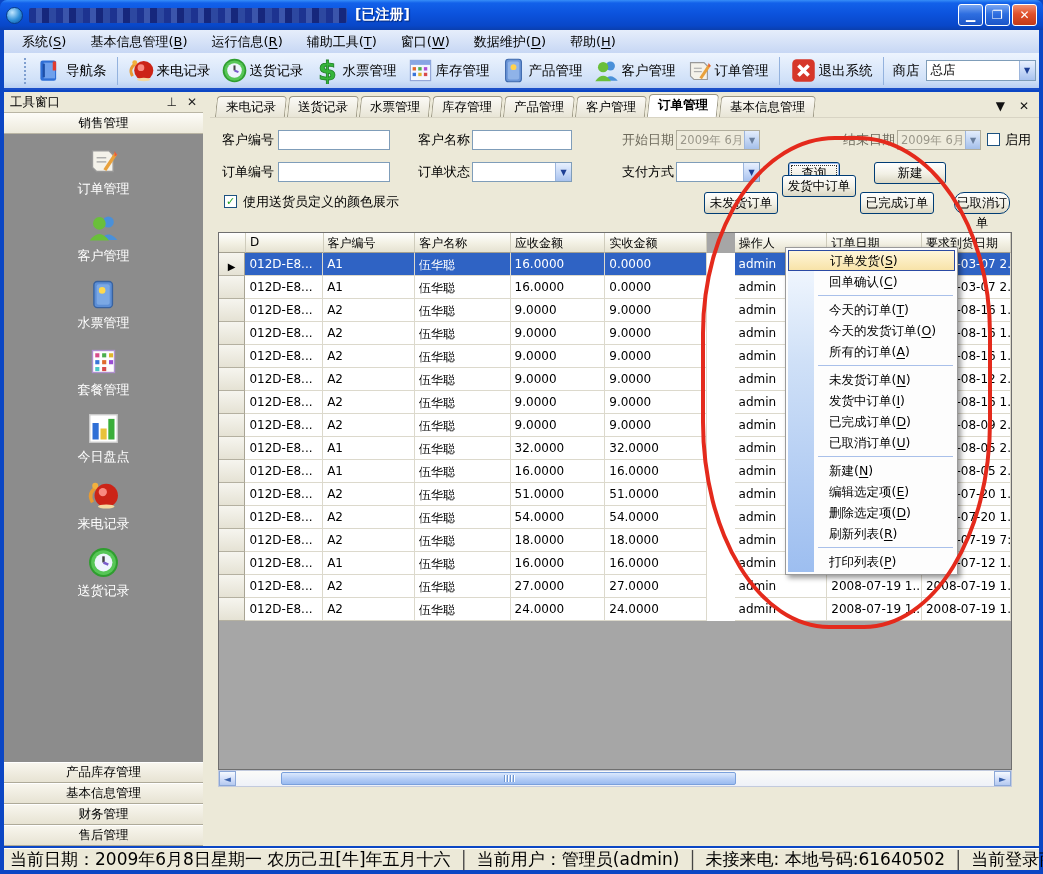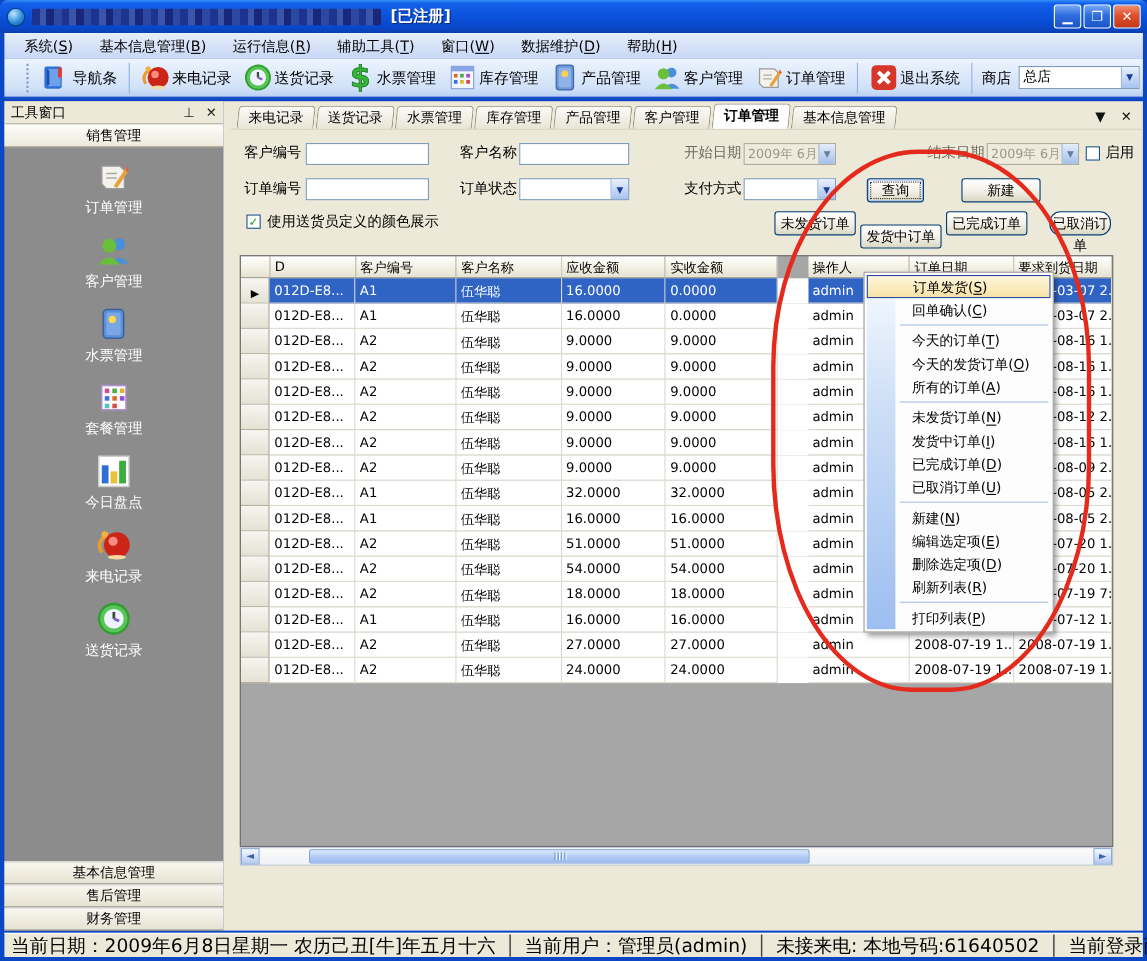--- a/index.html
+++ b/index.html
@@ -328,23 +328,24 @@
               <circle cx="12" cy="12" r="10.5" fill="#2f9e2f"></circle>
               <circle cx="12" cy="12" r="9" fill="#57c657"></circle>
               <circle cx="12" cy="12" r="6.5" fill="#eef4fd"></circle>
               <line x1="12" y1="12" x2="12" y2="7.5" stroke="#444" stroke-width="1.8"></line>
               <line x1="12" y1="12" x2="15.5" y2="13.5" stroke="#7a5ccc" stroke-width="1.8"></line>
             </svg></span>
           <span class="lbl">送货记录</span>
         </span>
       </div>
     <div class="sb-bottom" id="sbgroups">
+        <div class="sb-bar">产品库存管理</div>
         <div class="sb-bar">基本信息管理</div>
+        <div class="sb-bar">财务管理</div>
         <div class="sb-bar">售后管理</div>
-        <div class="sb-bar">财务管理</div>
       </div>
   </div>
   <div class="splitter"></div>
 
   <div class="content">
     <div class="tabstrip" id="tabstrip">
         <span class="tab"><span>来电记录</span></span>
         <span class="tab"><span>送货记录</span></span>
         <span class="tab"><span>水票管理</span></span>
         <span class="tab"><span>库存管理</span></span>
@@ -388,21 +389,21 @@
     <span class="combo fcombo" style="left:466px;top:70px;width:84px">
       <span class="val"></span>
       <span class="arrow">▼</span>
     </span>
     <span class="btn focus" style="left:578px;top:70px;width:52px">查询</span>
     <span class="btn" style="left:664px;top:70px;width:72px">新建</span>
 
     
     <span class="cbox" style="left:14px;top:103px">✓</span>
     <span class="fl" style="left:33px;top:100px">使用送货员定义的颜色展示</span>
-    <span id="statusbtns"><span class="btn" style="left: 494px; top: 100px; width: 74px;">未发货订单</span><span class="btn" style="left: 572px; top: 112px; width: 74px;">发货中订单</span><span class="btn" style="left: 650px; top: 100px; width: 74px;">已完成订单</span><span class="btn" style="left: 744px; top: 100px; width: 56px; border-radius: 10px;">已取消订单</span></span>
+    <span id="statusbtns"><span class="btn" style="left: 494px; top: 100px; width: 74px;">未发货订单</span><span class="btn" style="left: 572px; top: 83px; width: 74px;">发货中订单</span><span class="btn" style="left: 650px; top: 100px; width: 74px;">已完成订单</span><span class="btn" style="left: 744px; top: 100px; width: 56px; border-radius: 10px;">已取消订单</span></span>
 
     
     <div class="table">
       <div class="grid-row hrow" id="thead">
           <div class="hcell"></div>
           <div class="hcell">D</div>
           <div class="hcell">客户编号</div>
           <div class="hcell">客户名称</div>
           <div class="hcell">应收金额</div>
           <div class="hcell">实收金额</div>

